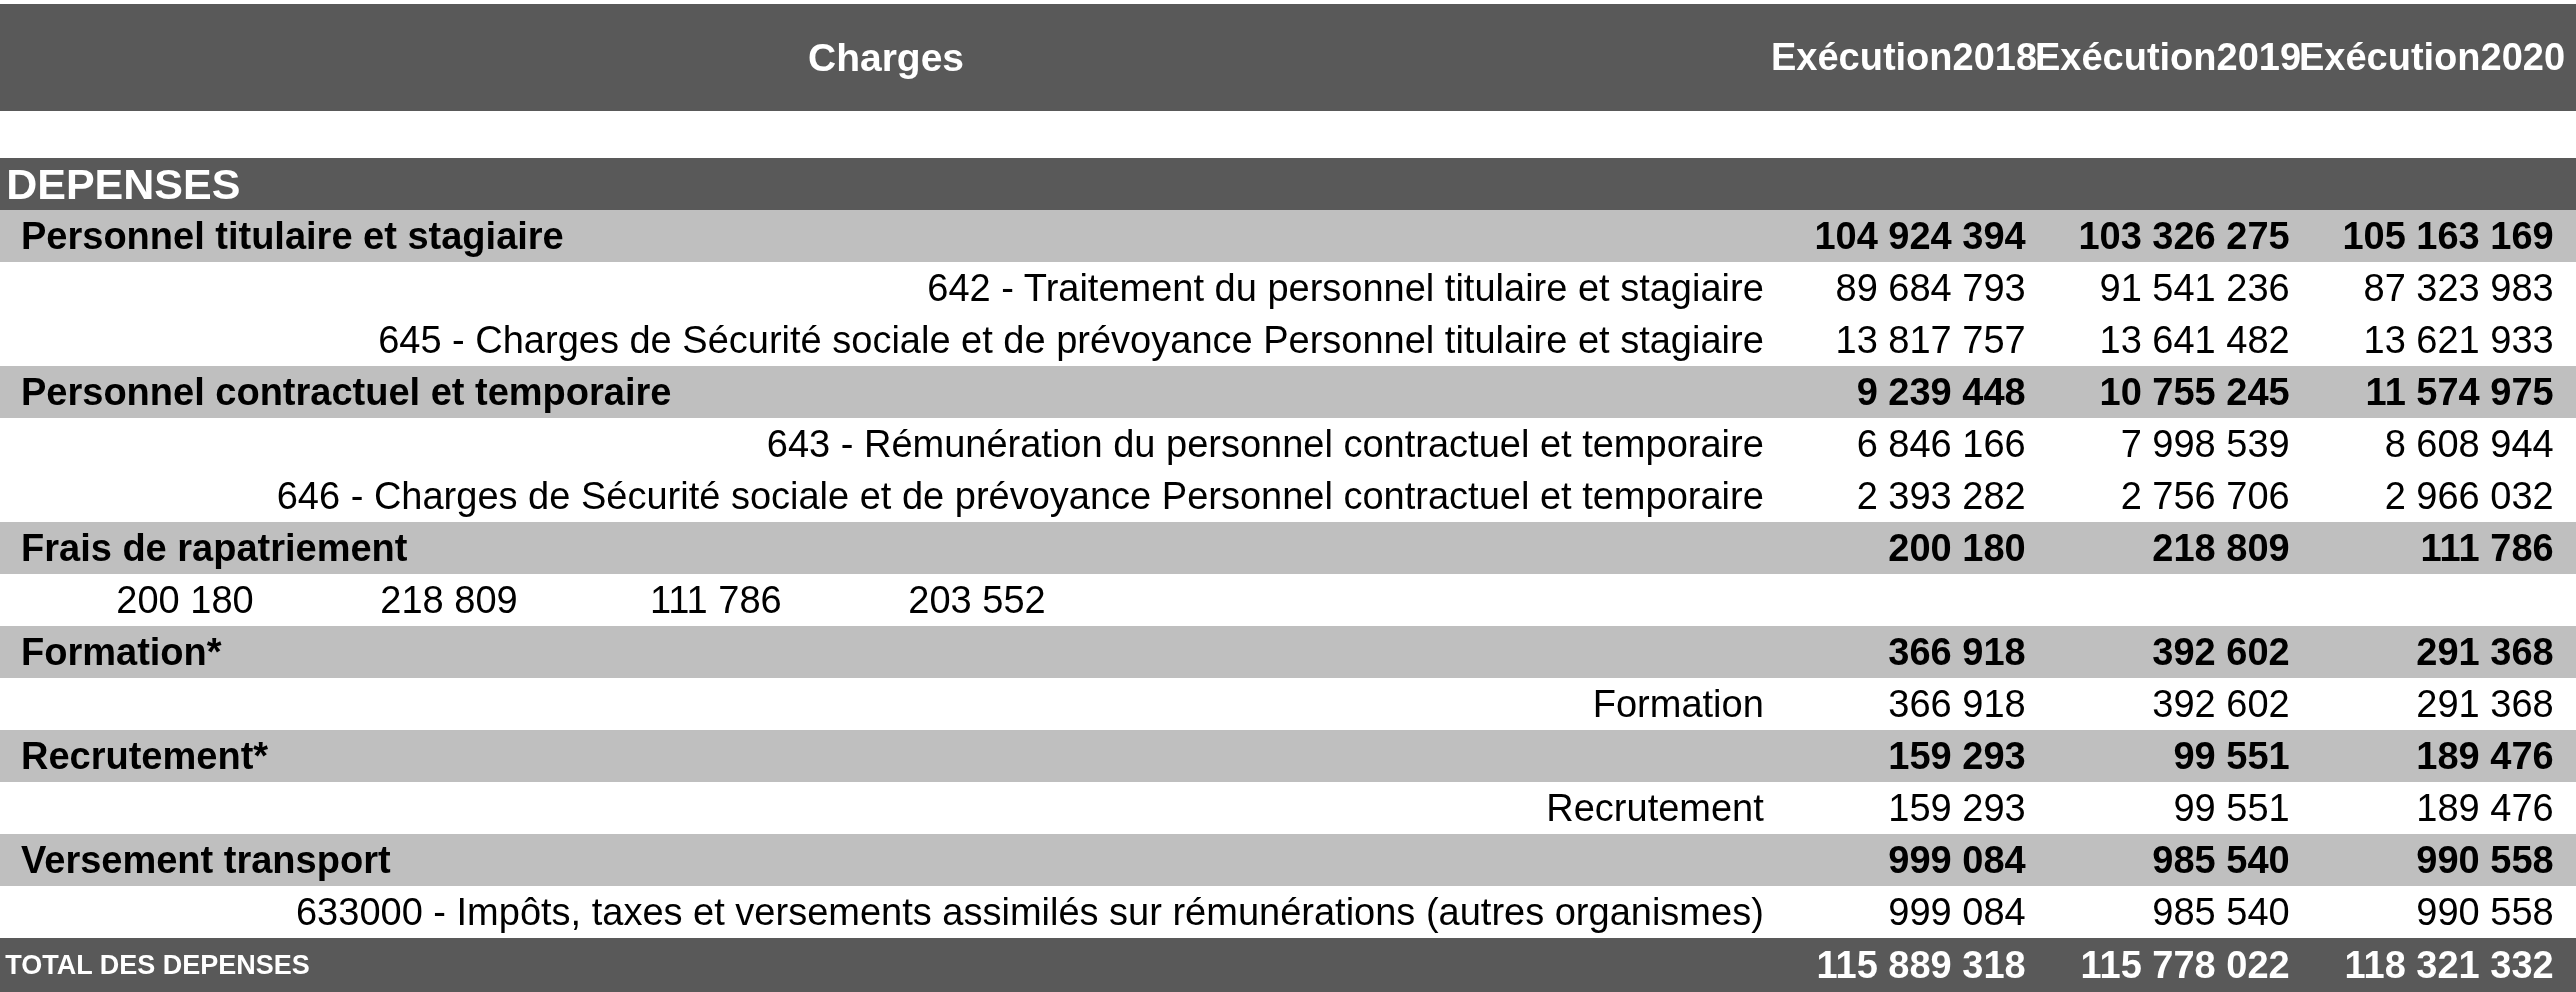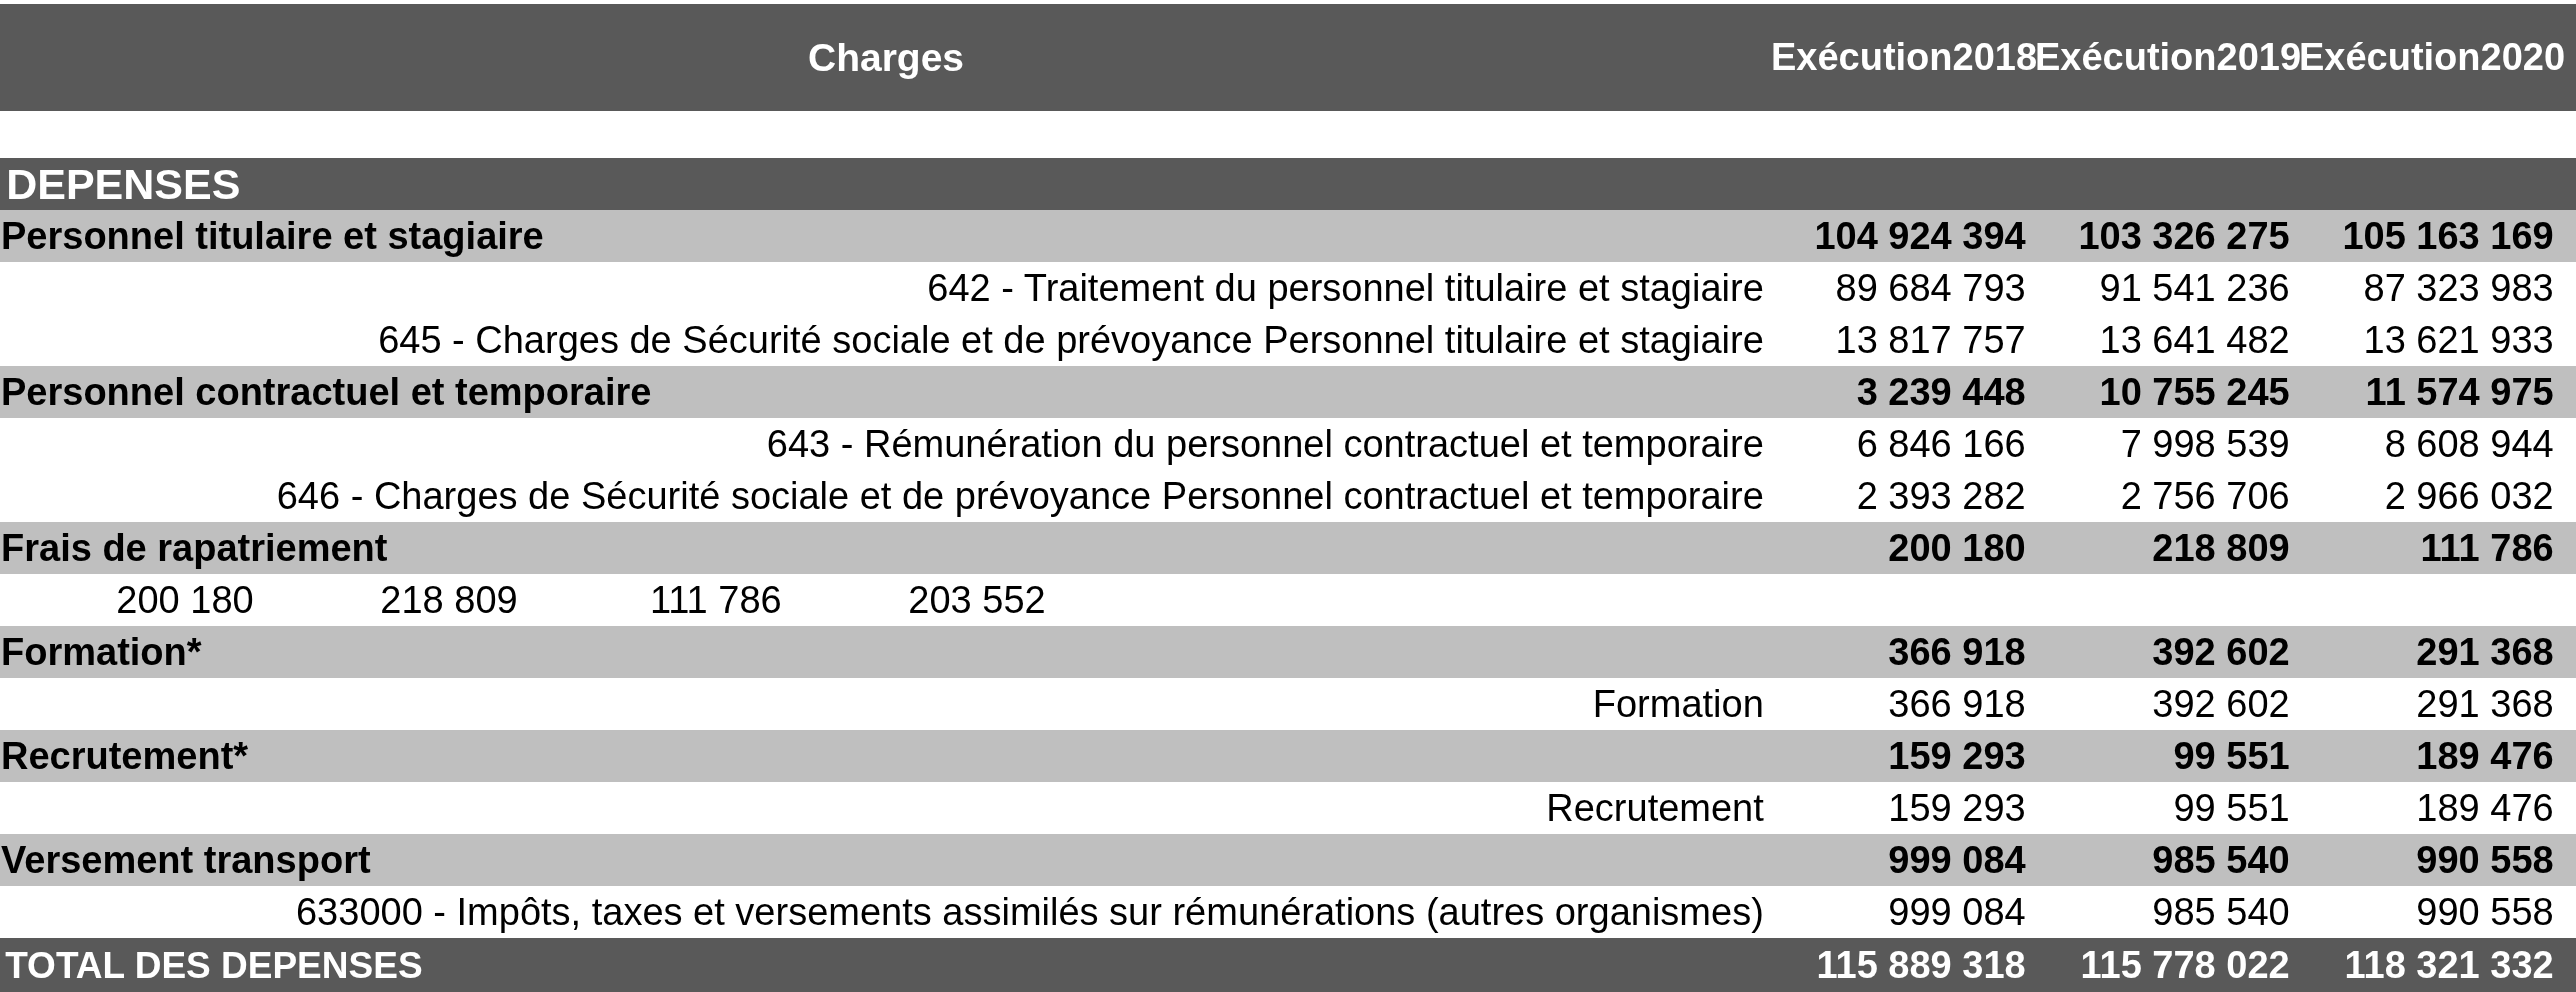--- a/index.html
+++ b/index.html
@@ -67,30 +67,30 @@
     height: 52px;
     background: #595959;
     color: #ffffff;
     font-weight: bold;
   }
   .row-section .label { font-size: 43px; padding-left: 6.2px; width: 3091px; }
   .row-category {
     background: #BFBFBF;
     font-weight: bold;
   }
-  .row-category .label { padding-left: 1px; }
+  .row-category .label { padding-left: 21px; }
   .row-detail { background: #ffffff; font-weight: normal; }
   .row-detail .label { text-align: right; padding-right: 8.2px; }
   .row-total {
     height: 55px;
     background: #595959;
     color: #ffffff;
     font-weight: bold;
   }
-  .row-total .label { padding-left: 5.2px; font-size: 37px; }
+  .row-total .label { padding-left: 5.2px; font-size: 27px; }
 </style>
 </head>
 <body>
 
 <div class="page">
 
   <div class="header-row">
     <div class="hcell-compte">
       <span>Charges</span>
     </div>
@@ -134,21 +134,21 @@
       </div>
       <div class="row row-detail">
         <div class="cell label">645 - Charges de Sécurité sociale et de prévoyance Personnel titulaire et stagiaire</div>
         <div class="cell value">13 817 757</div>
         <div class="cell value">13 641 482</div>
         <div class="cell value">13 621 933</div>
         <div class="cell value">13 342 465</div>
       </div>
       <div class="row row-category">
         <div class="cell label">Personnel contractuel et temporaire</div>
-        <div class="cell value">3 239 448</div>
+        <div class="cell value">9 239 448</div>
         <div class="cell value">10 755 245</div>
         <div class="cell value">11 574 975</div>
         <div class="cell value">12 304 765</div>
       </div>
       <div class="row row-detail">
         <div class="cell label">643 - Rémunération du personnel contractuel et temporaire</div>
         <div class="cell value">6 846 166</div>
         <div class="cell value">7 998 539</div>
         <div class="cell value">8 608 944</div>
         <div class="cell value">9 180 302</div>

